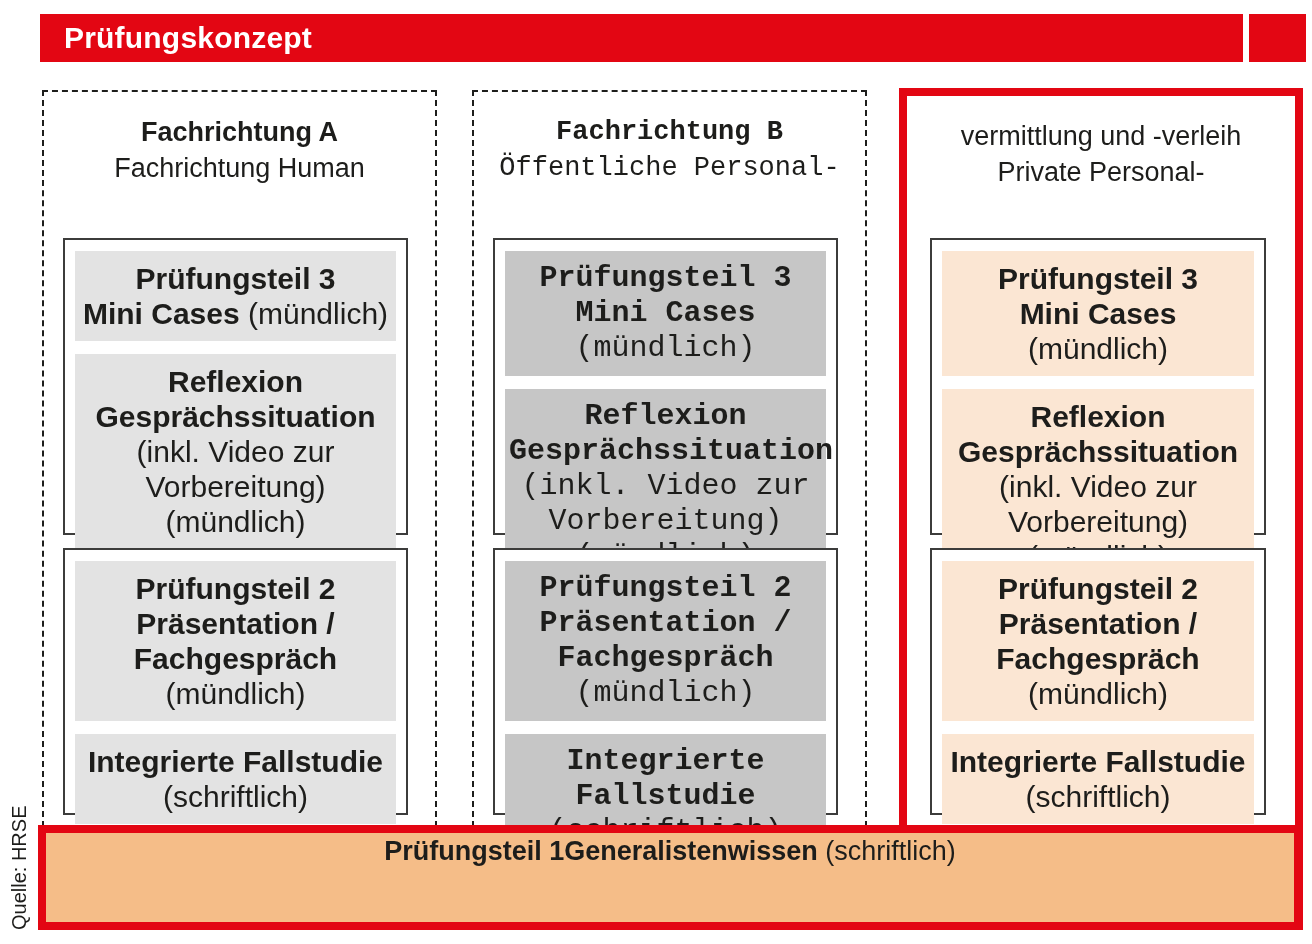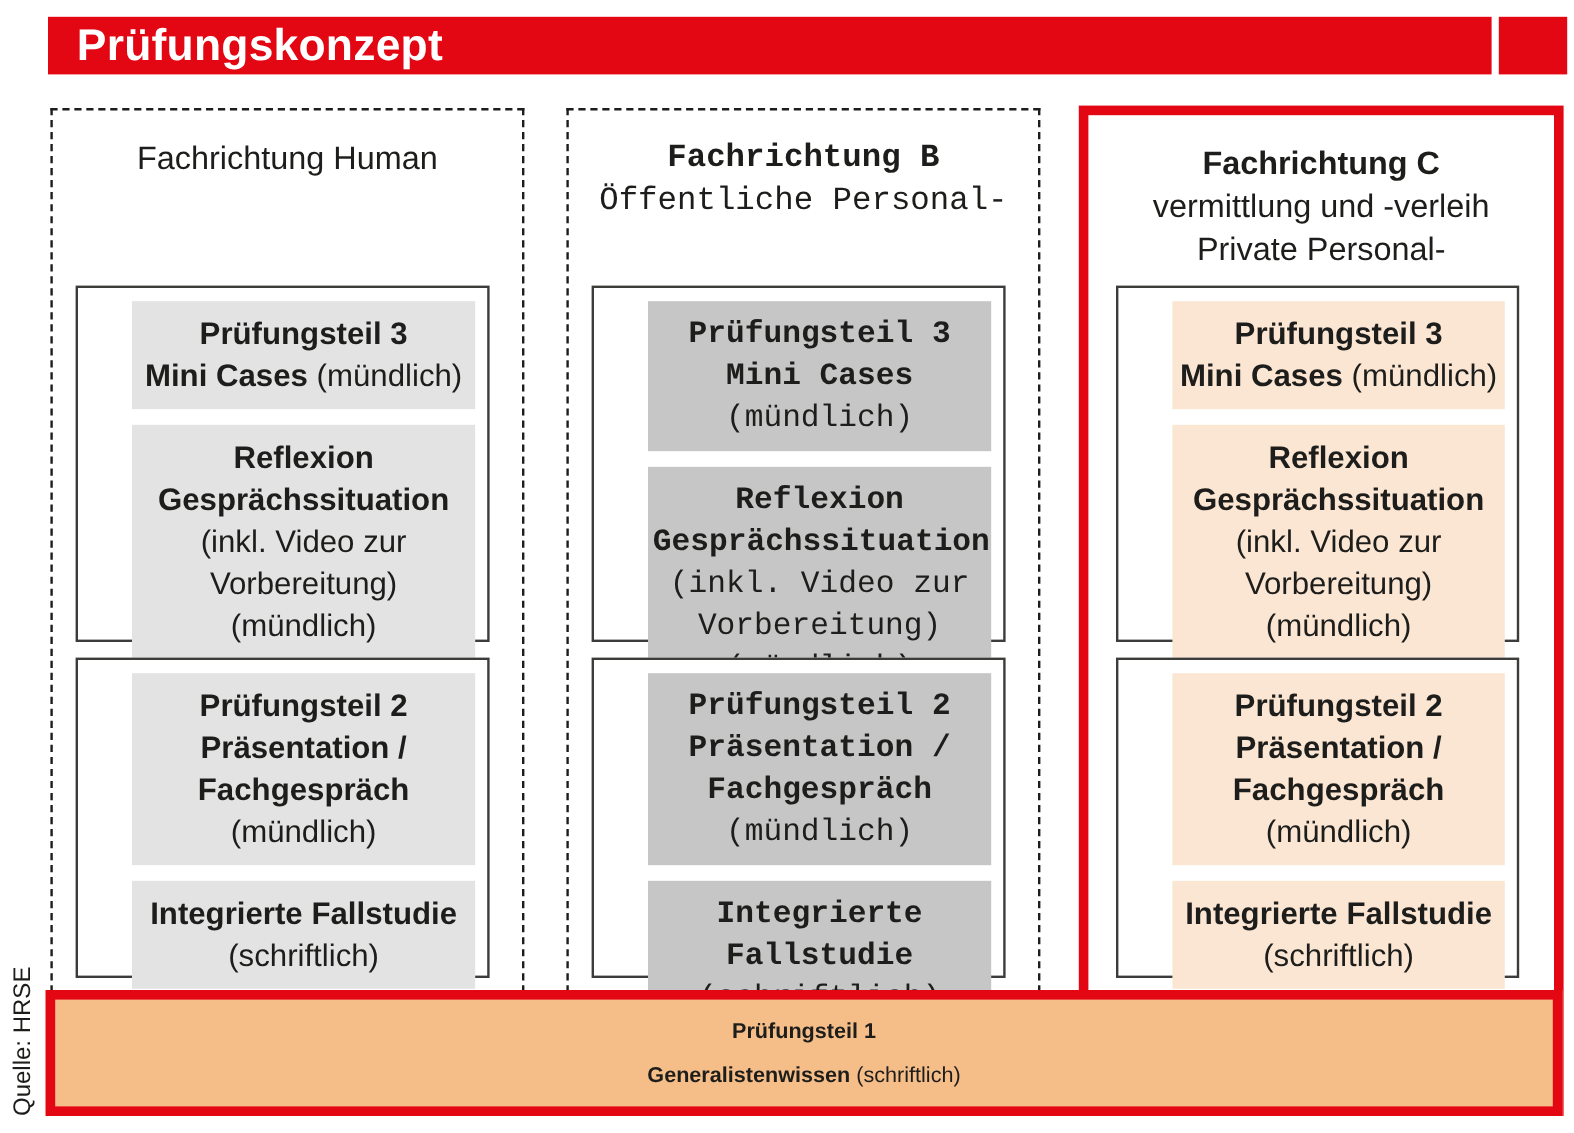--- a/index.html
+++ b/index.html
@@ -11,21 +11,21 @@
     color:#1d1d1b;
     overflow:hidden;
   }
   
   .header-bar{
     position:absolute;left:40px;top:14px;width:1203px;height:48px;
     background:#e30613;
     display:flex;align-items:center;
   }
   .header-bar .title{
-    color:#ffffff;font-size:37px;font-weight:700;
+    color:#ffffff;font-size:30px;font-weight:700;
     padding-left:24px;letter-spacing:.2px;
   }
   .header-square{
     position:absolute;left:1249px;top:14px;width:57px;height:48px;
     background:#e30613;
   }
   
   .source{
     position:absolute;left:8px;top:930px;width:152px;height:24px;
     transform:rotate(-90deg);transform-origin:0 0;
@@ -58,53 +58,54 @@
   }
   .col-a .group,.col-b .group{left:19px;width:345px;}
   .col-c .group{left:23px;width:336px;}
   .col-a .g1,.col-b .g1{top:146px;height:297px;}
   .col-a .g2,.col-b .g2{top:456px;height:267px;}
   .col-c .g1{top:142px;height:297px;}
   .col-c .g2{top:452px;height:267px;}
   
   .cell{
     box-sizing:border-box;
-    text-align:center;font-size:26px;line-height:35px;
+    text-align:center;font-size:30px;line-height:35px;
     padding:10px 4px;
-    display:flex;flex-direction:column;justify-content:center;margin-left:35px;
+    display:flex;flex-direction:column;justify-content:center;
   }
   .col-a .cell{background:#e3e3e3;}
   .col-b .cell{background:#c6c6c6;}
   .col-c .cell{background:#fbe6d3;}
   .cell.fixed{flex:0 0 auto;}
   .cell.grow{flex:1 1 auto;}
   .b{font-weight:700;}
   
   .banner{
     position:absolute;left:38px;top:825px;width:1264px;height:105px;
     background:#f5bd88;border:8px solid #e30613;
     box-sizing:border-box;
-    display:flex;flex-direction:column;justify-content:center;
-    text-align:center;font-size:18px;line-height:37px;
+    display:flex;flex-direction:row;justify-content:center;
+    text-align:center;font-size:27px;line-height:37px;
   }
 </style>
 </head>
 <body>
 
 <div class="canvas">
 
   <div class="header-bar">
     <span class="title">Prüfungskonzept</span>
   </div>
   <div class="header-square"></div>
 
   <div class="source">Quelle: HRSE</div>
 
   <div class="col col-a">
     <div class="col-title">
+      <div class="t1">Fachrichtung A</div>
       <div>Fachrichtung Human</div>
     </div>
     <div class="group g1">
       <div class="cell fixed">
         <div class="b">Prüfungsteil 3</div>
         <div><span class="b">Mini Cases</span> <span>(mündlich)</span></div>
       </div>
       <div class="cell grow">
         <div class="b">Reflexion</div>
         <div class="b">Gesprächssituation</div>
@@ -150,21 +151,20 @@
       </div>
       <div class="cell grow">
         <div class="b">Integrierte Fallstudie</div>
         <div>(schriftlich)</div>
       </div>
     </div>
   </div>
 
   <div class="col col-c">
     <div class="col-title">
-      <div class="t1">Fachrichtung C</div>
       <div>vermittlung und -verleih</div>
       <div>Private Personal-</div>
     </div>
     <div class="group g1">
       <div class="cell fixed">
         <div class="b">Prüfungsteil 3</div>
         <div><span class="b">Mini Cases</span> <span>(mündlich)</span></div>
       </div>
       <div class="cell grow">
         <div class="b">Reflexion</div>

